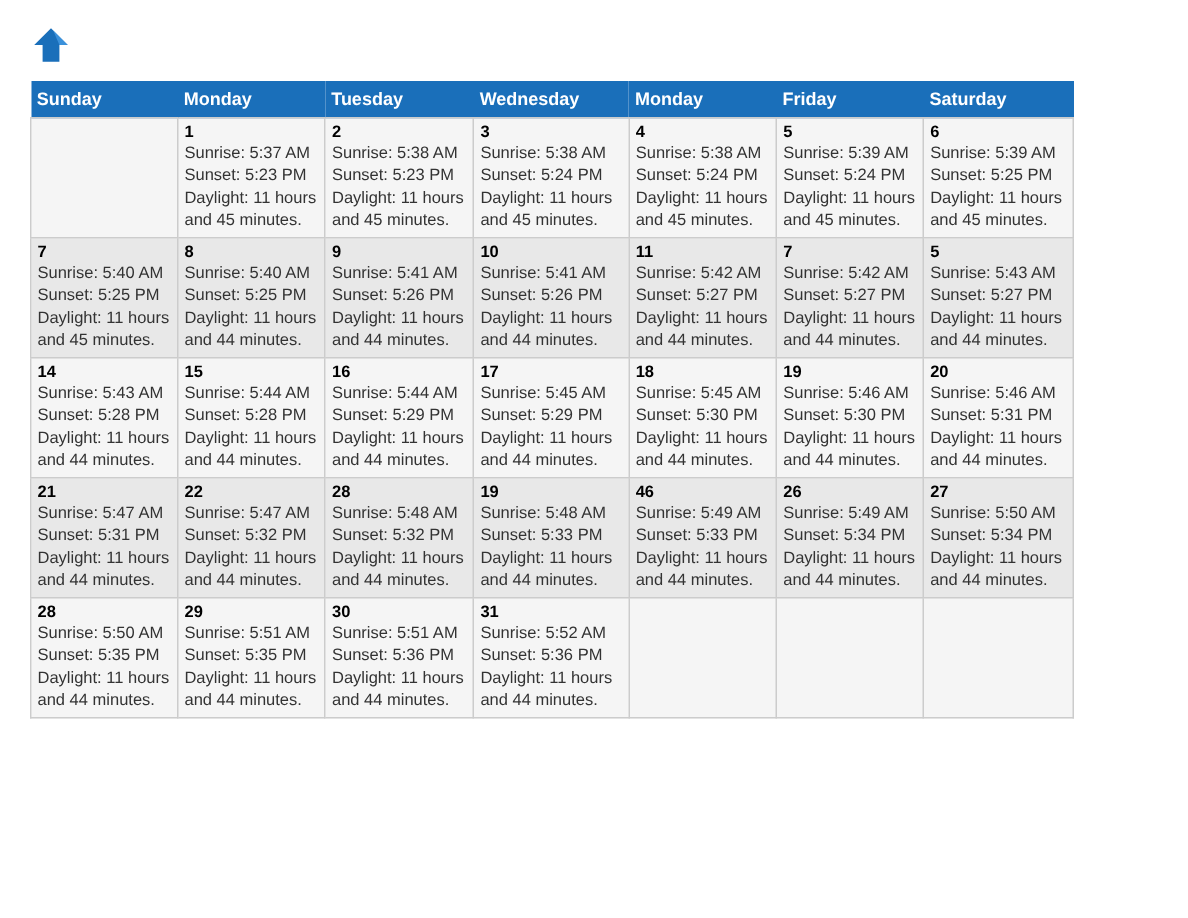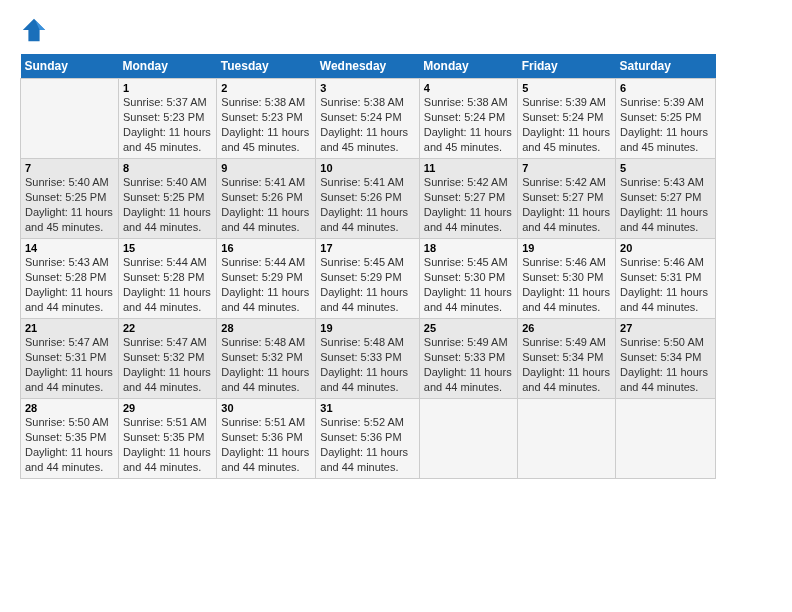--- a/index.html
+++ b/index.html
@@ -275,21 +275,21 @@
 Sunset: 5:32 PM
 Daylight: 11 hours and 44 minutes.</div>
           </td>
           <td>
             <span class="day-num">19</span>
             <div class="day-info" style="white-space: pre-line;">Sunrise: 5:48 AM
 Sunset: 5:33 PM
 Daylight: 11 hours and 44 minutes.</div>
           </td>
           <td>
-            <span class="day-num">25</span>
+            <span class="day-num">46</span>
             <div class="day-info" style="white-space: pre-line;">Sunrise: 5:49 AM
 Sunset: 5:33 PM
 Daylight: 11 hours and 44 minutes.</div>
           </td>
           <td>
             <span class="day-num">26</span>
             <div class="day-info" style="white-space: pre-line;">Sunrise: 5:49 AM
 Sunset: 5:34 PM
 Daylight: 11 hours and 44 minutes.</div>
           </td>

